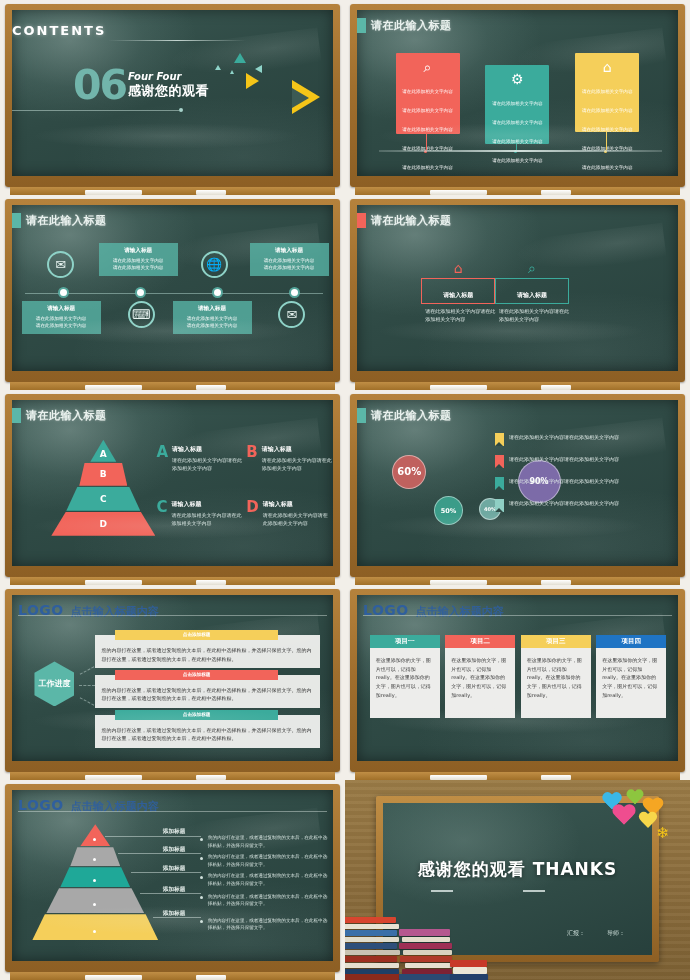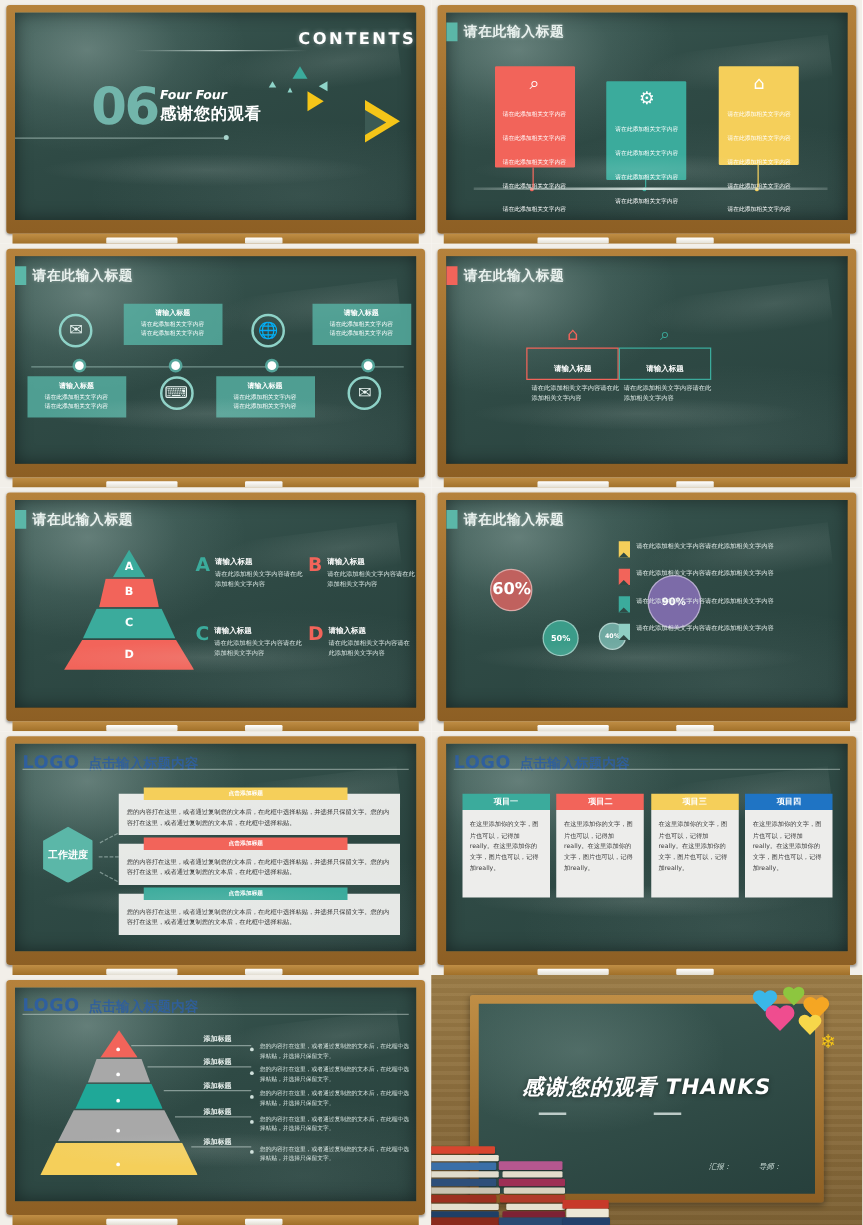--- a/index.html
+++ b/index.html
@@ -69,21 +69,21 @@
   .slide-title{
     color:#e9f1ee; font-size:11px; font-weight:bold; letter-spacing:.5px;
     text-shadow:0 0 3px rgba(255,255,255,.35);
   }
   .logo-row{ position:absolute; left:6px; top:4%; right:6px; display:flex; align-items:baseline; gap:7px; }
   .logo-text{ color:#2f5f9e; font-size:14px; font-weight:bold; letter-spacing:.5px; }
   .logo-sub{ color:#2f5f9e; font-size:11px; font-weight:bold; opacity:.92; }
   .logo-rule{ position:absolute; left:6px; right:6px; top:12%; height:1px; background:rgba(220,230,226,.45); }
 
   
-  .s1-head{ position:absolute; top:6%; left:0; right:0; text-align:right; }
+  .s1-head{ position:absolute; top:6%; left:0; right:0; text-align:left; }
   .s1-head .ct{ color:#ffffff; font-size:13px; font-weight:bold; letter-spacing:2px;
                 text-shadow:0 0 4px rgba(255,255,255,.4); }
   .s1-rule{ position:absolute; left:30%; right:27%; top:18%; height:1px;
             background:linear-gradient(90deg,rgba(220,235,230,0),rgba(220,235,230,.85),rgba(220,235,230,0)); }
   .s1-main{ position:absolute; left:19%; top:35%; display:flex; align-items:flex-start; }
   .s1-num{ color:#72b5ab; font-size:41px; font-weight:bold; line-height:.86; letter-spacing:-2px; }
   .s1-txt{ margin-left:2px; padding-top:3px; }
   .s1-pf{ color:#ffffff; font-size:10px; font-style:italic; font-weight:bold; }
   .s1-cn{ color:#ffffff; font-size:13px; font-weight:bold; letter-spacing:.5px; }
   .s1-line{ position:absolute; left:0; top:60%; width:52%; height:1px; background:rgba(190,215,208,.55); }
@@ -184,21 +184,21 @@
   .p9-txt{ position:absolute; font-size:4.6px; line-height:1.7; color:#d9e6e2; width:120px; }
   .p9-bul{ position:absolute; width:3px;height:3px;border-radius:50%;background:#cfe0db; }
 
   
   .s10{ position:relative; width:345px; height:200px; overflow:hidden;
         background:linear-gradient(180deg,#9a7b46 0%,#8a6c3c 55%,#7d6134 100%); }
   .s10-wood{ position:absolute; inset:0;
      background:repeating-linear-gradient(180deg, rgba(255,255,255,.035) 0 3px, rgba(0,0,0,.035) 3px 7px); }
   .s10-frame{ position:absolute; left:9%; top:8%; right:9%; bottom:9%;
               background:linear-gradient(180deg,#c08e45,#8d5f24); padding:7px; border-radius:2px;
-              box-shadow:0 2px 6px rgba(0,0,0,.4);font-style:italic; }
+              box-shadow:0 2px 6px rgba(0,0,0,.4); }
   .s10-board{ width:100%; height:100%; position:relative; overflow:hidden;
      background:radial-gradient(ellipse 70% 70% at 30% 25%, rgba(200,225,218,.18) 0%, rgba(0,0,0,0) 62%),
                 linear-gradient(160deg,#3c5a54,#27403c); }
   .s10-title{ position:absolute; left:0; right:0; top:36%; text-align:center;
               color:#fff; font-size:17px; font-weight:bold; letter-spacing:1px;
               text-shadow:0 1px 4px rgba(0,0,0,.5); }
   .s10-dash{ position:absolute; top:57%; height:2px; width:22px; background:rgba(235,244,241,.75); }
   .s10-foot{ position:absolute; right:10%; bottom:11%; display:flex; gap:22px;
              color:#cfe0db; font-size:6px; }
   .books{ position:absolute; left:-2%; bottom:0; width:44%; height:46%; }
@@ -431,21 +431,21 @@
 
   <div class="slide" data-name="slide-6-bubbles">
     <div class="frame" data-name="board-frame">
       <div class="board" data-name="chalkboard">
         <div class="chalkstreak" data-name="chalk-streak"></div>
         <div class="title-row" data-name="slide-title-row">
           <span class="title-accent" style="background:#5bb7a8" data-name="title-accent-marker"></span>
           <span class="slide-title" data-name="page-title">请在此输入标题</span>
         </div>
 
-        <div class="bub" style="left:11%;top:33%;width:34px;height:34px;background:#c0615e;font-size:13px;
+        <div class="bub" style="left:11%;top:33%;width:34px;height:34px;background:#c0615e;font-size:10px;
              border:1px solid rgba(255,255,255,.45)" data-name="bubble-60">
           <span data-name="bubble-value">60%</span>
         </div>
         <div class="bub" style="left:24%;top:58%;width:29px;height:29px;background:#3b9c89;font-size:6.5px;
              border:1px solid rgba(255,255,255,.45)" data-name="bubble-50">
           <span data-name="bubble-value">50%</span>
         </div>
         <div class="bub" style="left:38%;top:59%;width:22px;height:22px;background:#6fa9a1;font-size:5px;
              border:1px solid rgba(255,255,255,.45)" data-name="bubble-40">
           <span data-name="bubble-value">40%</span>

